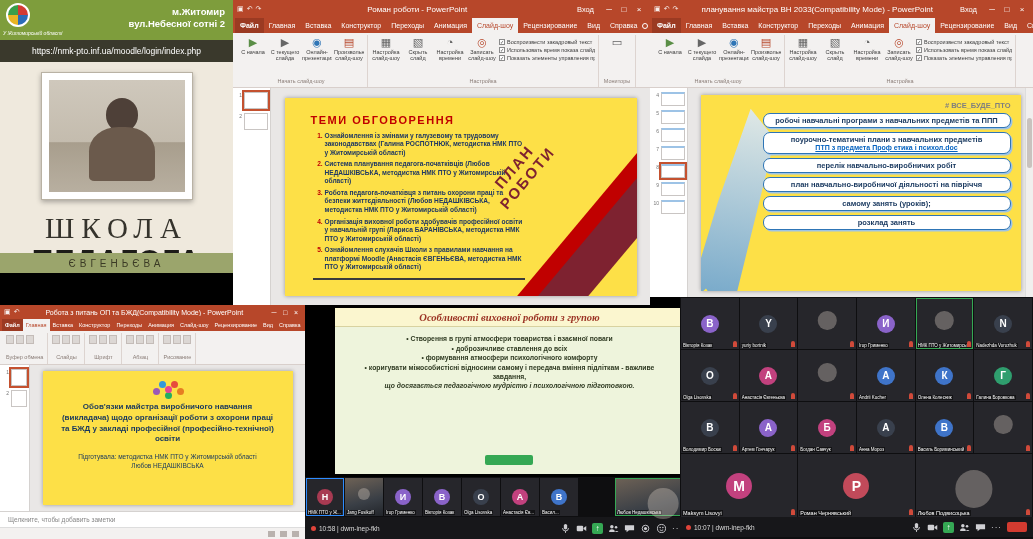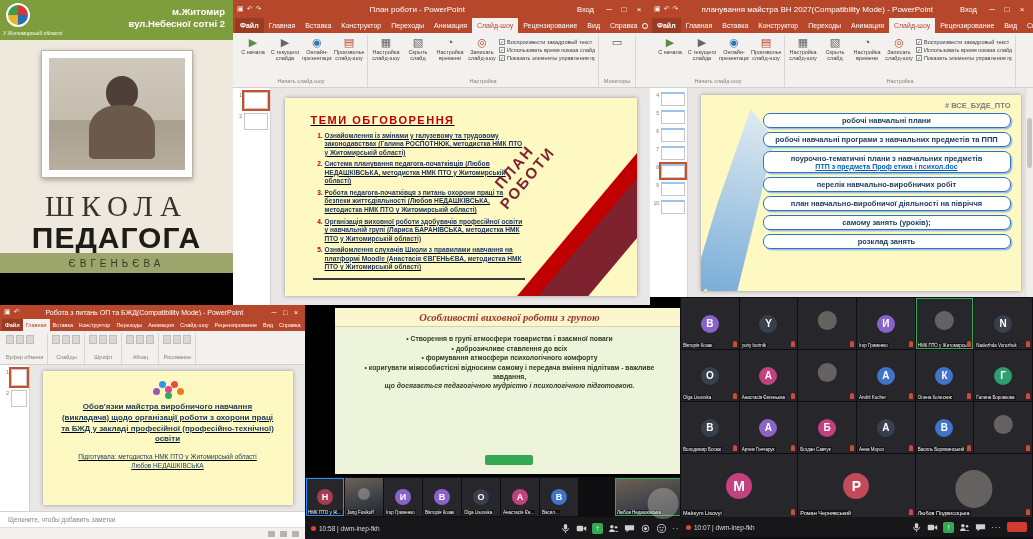--- a/index.html
+++ b/index.html
@@ -84,21 +84,21 @@
   .thumbs { width:38px; background:#fff; border-right:1px solid #d5d2d0; padding:4px 2px; display:flex; flex-direction:column; gap:4px; overflow:hidden; }
   .win3 .thumbs { width:30px; }
   .thumb { display:flex; gap:2px; align-items:flex-start; }
   .tnum { font-size:5px; color:#777; width:7px; text-align:right; }
   .tbox { flex:1; height:17px; background:#fff; border:1px solid #c9c5c3; }
   .win2 .tbox { height:14px; border-top:2px solid #9dc3e6; }
   .win1 .thumbs > div:nth-of-type(1) .tbox,
   .win3 .thumbs > div:nth-of-type(1) .tbox { outline:2px solid #c4512f; }
   .win2 .thumbs > div:nth-of-type(5) .tbox { outline:2px solid #c4512f; }
   .slidearea { flex:1; display:flex; align-items:center; justify-content:center; position:relative; }
-  .slide { background:#fef9c3; box-shadow:0 0 4px rgba(0,0,0,.35); position:relative; overflow:hidden;text-decoration:underline; }
+  .slide { background:#fde047; box-shadow:0 0 4px rgba(0,0,0,.35); position:relative; overflow:hidden; }
   .slide-plan { width:352px; height:198px; }
   .slide-master { width:320px; height:196px; }
   .slide-op { width:250px; height:134px; }
   .vscroll { position:absolute; right:0; top:0; bottom:0; width:8px; background:#f1efee; border-left:1px solid #ddd; }
   .vscroll::before { content:""; position:absolute; left:1px; right:1px; top:30px; height:50px; background:#c9c2be; border-radius:3px; }
 
   
   .sp-head { color:#c00000; font-weight:bold; font-size:11px; letter-spacing:1.5px; margin:16px 0 6px 26px; }
   .sp-list { width:212px; margin-left:30px; font-size:6.6px; color:#1f3864; font-weight:bold; line-height:1.3; padding-left:10px; }
   .sp-list li { margin-bottom:3px; }
@@ -181,38 +181,39 @@
 
   <section class="poster">
     <div class="poster-head">
       <div class="poster-logo"></div>
       <div class="logo-cap">У Житомирській області</div>
       <div class="poster-addr">
         <div>м.Житомир</div>
         <div>вул.Небесної сотні 2</div>
       </div>
     </div>
+    <div class="poster-url">https://nmk-pto.inf.ua/moodle/login/index.php</div>
     <div class="poster-photo-area">
       <div class="poster-frame">
         <div class="poster-pic"></div>
       </div>
     </div>
     <div class="poster-t1">ШКОЛА</div>
     <div class="poster-t2">ПЕДАГОГА</div>
     <div class="poster-sub">ЄВГЕНЬЄВА</div>
   </section>
 
   <section class="ppt win1">
     <div class="tbar">
       <span class="qat">
         <span class="qi i-save"></span>
         <span class="qi i-undo"></span>
         <span class="qi i-redo"></span>
       </span>
-      <span class="ttext">План роботи - PowerPoint</span>
+      <span class="ttext">Роман роботи - PowerPoint</span>
       <span class="signin">Вход</span>
       <span class="wbtns">
         <span class="b-min"></span>
         <span class="b-max"></span>
         <span class="b-close"></span>
       </span>
     </div>
     <div class="tabrow">
       <div class="tabs">
 
@@ -311,21 +312,21 @@
     </div>
   </section>
 
   <section class="ppt win2">
     <div class="tbar">
       <span class="qat">
         <span class="qi i-save"></span>
         <span class="qi i-undo"></span>
         <span class="qi i-redo"></span>
       </span>
-      <span class="ttext">планування майстра ВН 2027(Compatibility Mode) - PowerPoint</span>
+      <span class="ttext">планування майстра ВН 2033(Compatibility Mode) - PowerPoint</span>
       <span class="signin">Вход</span>
       <span class="wbtns">
         <span class="b-min"></span>
         <span class="b-max"></span>
         <span class="b-close"></span>
       </span>
     </div>
     <div class="tabrow">
       <div class="tabs">
 
@@ -414,24 +415,20 @@
             <span class="tnum">10</span>
             <span class="tbox"></span>
           </div>
         </div>
       <div class="slidearea">
         <div class="slide slide-master">
           <div class="hashtag"># ВСЕ_БУДЕ_ПТО</div>
           <div class="chev"></div>
           <div class="mboxes">
 
-              <div class="mbox">
-                <span>робочі навчальні плани</span>
-                
-              </div>
 
               <div class="mbox">
                 <span>робочі навчальні програми з навчальних предметів та ППП</span>
                 
               </div>
 
               <div class="mbox">
                 <span>поурочно-тематичні плани з навчальних предметів</span>
                 <a class="mlink">ПТП з предмета Проф етика і психол.doc</a>
               </div>

